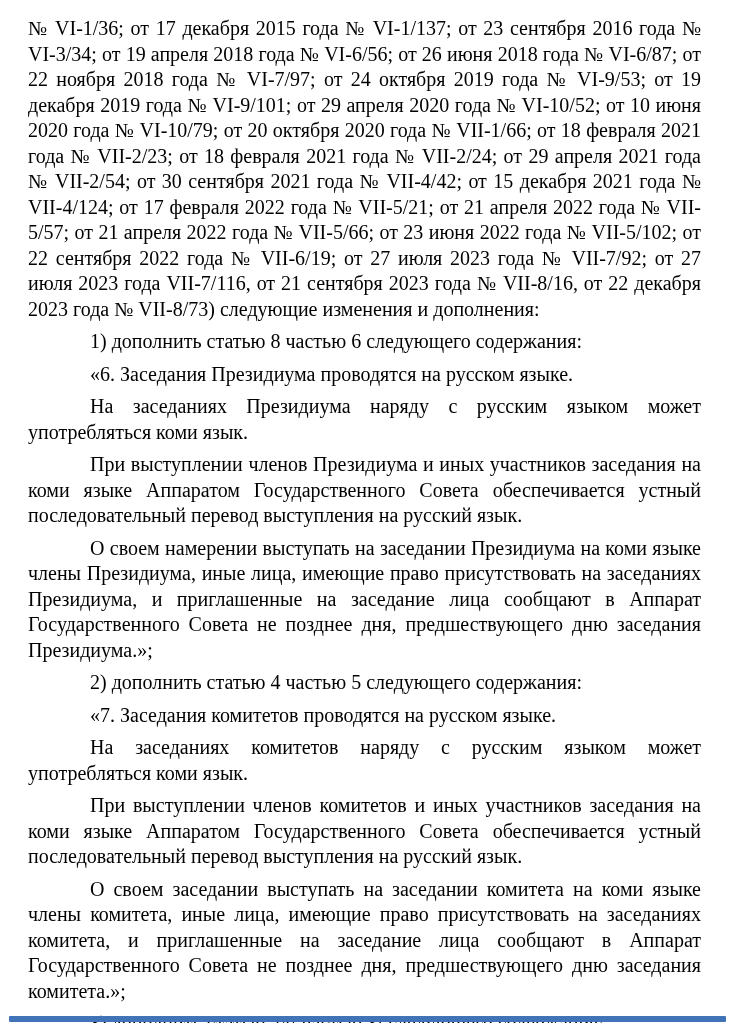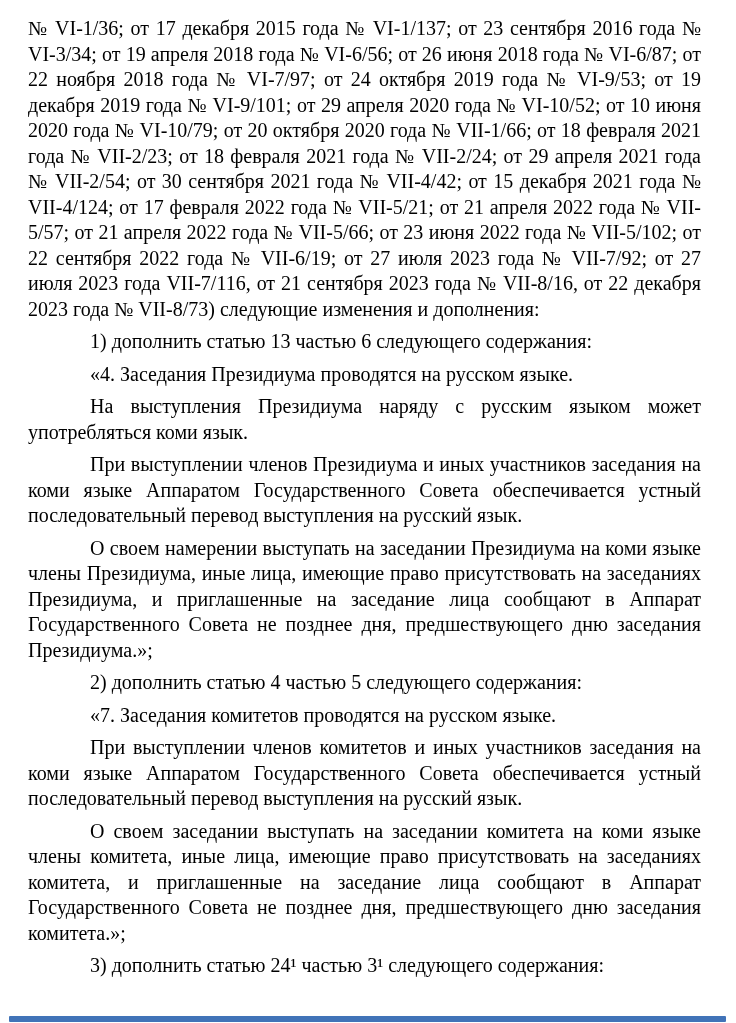--- a/index.html
+++ b/index.html
@@ -41,25 +41,26 @@
     height: 6px;
     border-radius: 1px;
   }
 </style>
 </head>
 <body>
 
 <div class="page">
   <div class="content">
     <p class="first">№ VI-1/36; от 17 декабря 2015 года № VI-1/137; от 23 сентября 2016 года № VI-3/34; от 19 апреля 2018 года № VI-6/56; от 26 июня 2018 года № VI-6/87; от 22 ноября 2018 года № VI-7/97; от 24 октября 2019 года № VI-9/53; от 19 декабря 2019 года № VI-9/101; от 29 апреля 2020 года № VI-10/52; от 10 июня 2020 года № VI-10/79; от 20 октября 2020 года № VII-1/66; от 18 февраля 2021 года № VII-2/23; от 18 февраля 2021 года № VII-2/24; от 29 апреля 2021 года № VII-2/54; от 30 сентября 2021 года № VII-4/42; от 15 декабря 2021 года № VII-4/124; от 17 февраля 2022 года № VII-5/21; от 21 апреля 2022 года № VII-5/57; от 21 апреля 2022 года № VII-5/66; от 23 июня 2022 года № VII-5/102; от 22 сентября 2022 года № VII-6/19; от 27 июля 2023 года № VII-7/92; от 27 июля 2023 года VII-7/116, от 21 сентября 2023 года № VII-8/16, от 22 декабря 2023 года № VII-8/73) следующие изменения и дополнения:</p>
-    <p>1) дополнить статью 13 частью 6 следующего содержания:</p>
-    <p>«4. Заседания Президиума проводятся на русском языке.</p>
-    <p>На выступления Президиума наряду с русским языком может употребляться коми язык.</p>
+    <p>1) дополнить статью 8 частью 6 следующего содержания:</p>
+    <p>«6. Заседания Президиума проводятся на русском языке.</p>
+    <p>На заседаниях Президиума наряду с русским языком может употребляться коми язык.</p>
     <p>При выступлении членов Президиума и иных участников заседания на коми языке Аппаратом Государственного Совета обеспечивается устный последовательный перевод выступления на русский язык.</p>
     <p>О своем намерении выступать на заседании Президиума на коми языке члены Президиума, иные лица, имеющие право присутствовать на заседаниях Президиума, и приглашенные на заседание лица сообщают в Аппарат Государственного Совета не позднее дня, предшествующего дню заседания Президиума.»;</p>
     <p>2) дополнить статью 4 частью 5 следующего содержания:</p>
     <p>«7. Заседания комитетов проводятся на русском языке.</p>
+    <p>На заседаниях комитетов наряду с русским языком может употребляться коми язык.</p>
     <p>При выступлении членов комитетов и иных участников заседания на коми языке Аппаратом Государственного Совета обеспечивается устный последовательный перевод выступления на русский язык.</p>
     <p>О своем заседании выступать на заседании комитета на коми языке члены комитета, иные лица, имеющие право присутствовать на заседаниях комитета, и приглашенные на заседание лица сообщают в Аппарат Государственного Совета не позднее дня, предшествующего дню заседания комитета.»;</p>
     <p>3) дополнить статью 24¹ частью 3¹ следующего содержания:</p>
   </div>
   <div class="bottom-bar" style="background-color: rgb(65, 115, 184);"></div>
 </div>
 
 </body></html>

